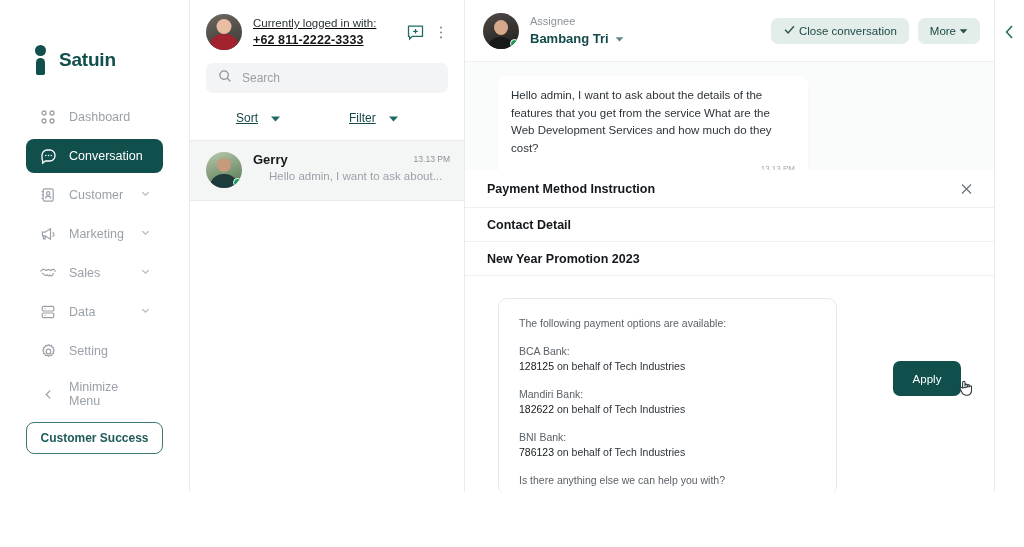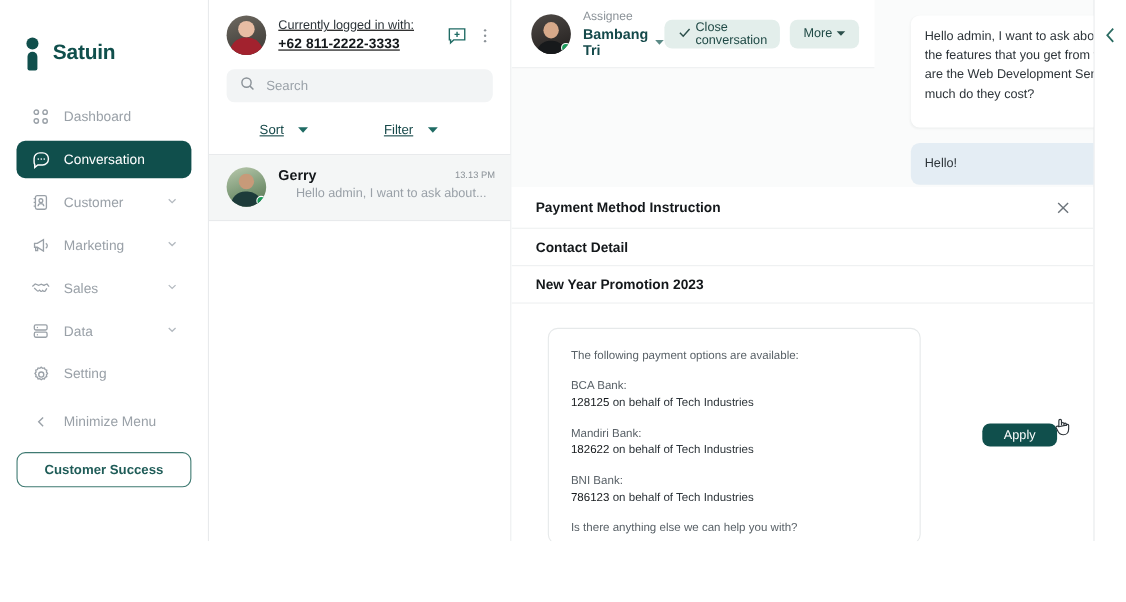--- a/index.html
+++ b/index.html
@@ -17,21 +17,21 @@
     overflow: hidden;
   }
 
   
   .sidebar {
     width: 190px; height: 492px;
     background: #ffffff;
     border-right: 1px solid #e8eaec;
     flex: 0 0 190px;
     position: relative;
-    padding: 1px;
+    padding: 12px;
   }
   .logo-row {
     display: flex; align-items: center; gap: 11px;
     padding: 26px 0 0 22px;
     height: 70px;
   }
   .logo-mark { width: 14px; height: 30px; position: relative; flex: 0 0 14px; }
   .logo-mark .dot {
     position: absolute; top: 0; left: 1px;
     width: 11px; height: 11px; border-radius: 50%;
@@ -177,21 +177,21 @@
   .conv-time { font-size: 8.5px; color: #8b9298; padding-top: 2px; white-space: nowrap; }
   .conv-prev {
     font-size: 11.5px; color: #9aa1a8; margin-top: 3px;
     white-space: nowrap; overflow: hidden; text-overflow: ellipsis; margin-left: 16px;
   }
 
   
   .chat-panel {
     flex: 1; height: 492px; position: relative;
     background: #fafbfb;
-    display: flex; flex-direction: row;
+    display: flex; flex-direction: column;
     border-right: 1px solid #e8eaec;
     overflow: hidden;
   }
   .chat-head {
     height: 62px; background: #ffffff;
     display: flex; align-items: center;
     padding: 0 14px 0 18px;
     border-bottom: 1px solid #eef0f1;
     flex: 0 0 62px;
   }
@@ -247,24 +247,24 @@
     border: 1px solid #e6e9ea; border-radius: 9px;
     background: #ffffff;
     padding: 17px 20px;
   }
   .ic-line { font-size: 10.5px; color: #5a6268; line-height: 15px; }
   .ic-line.b { color: #2d3439; }
   .ic-line strong { color: #14181b; font-weight: normal; }
   .ic-gap { height: 13px; }
   .apply-btn {
     position: absolute; right: 33px; top: 85px;
-    width: 68px; height: 21px;
+    width: 68px; height: 35px;
     background: #104f4c; border-radius: 7px;
     display: flex; align-items: center; justify-content: center;
-    color: #ffffff; font-size: 11.5px; cursor: pointer; margin-top: 24px;
+    color: #ffffff; font-size: 11.5px; cursor: pointer;
   }
   .cursor-hand {
     position: absolute; right: 20px; top: 103px;
     width: 16px; height: 18px; pointer-events: none; z-index: 30;
   }
 
   
   .right-rail {
     width: 29px; flex: 0 0 29px; height: 492px;
     background: #ffffff;

